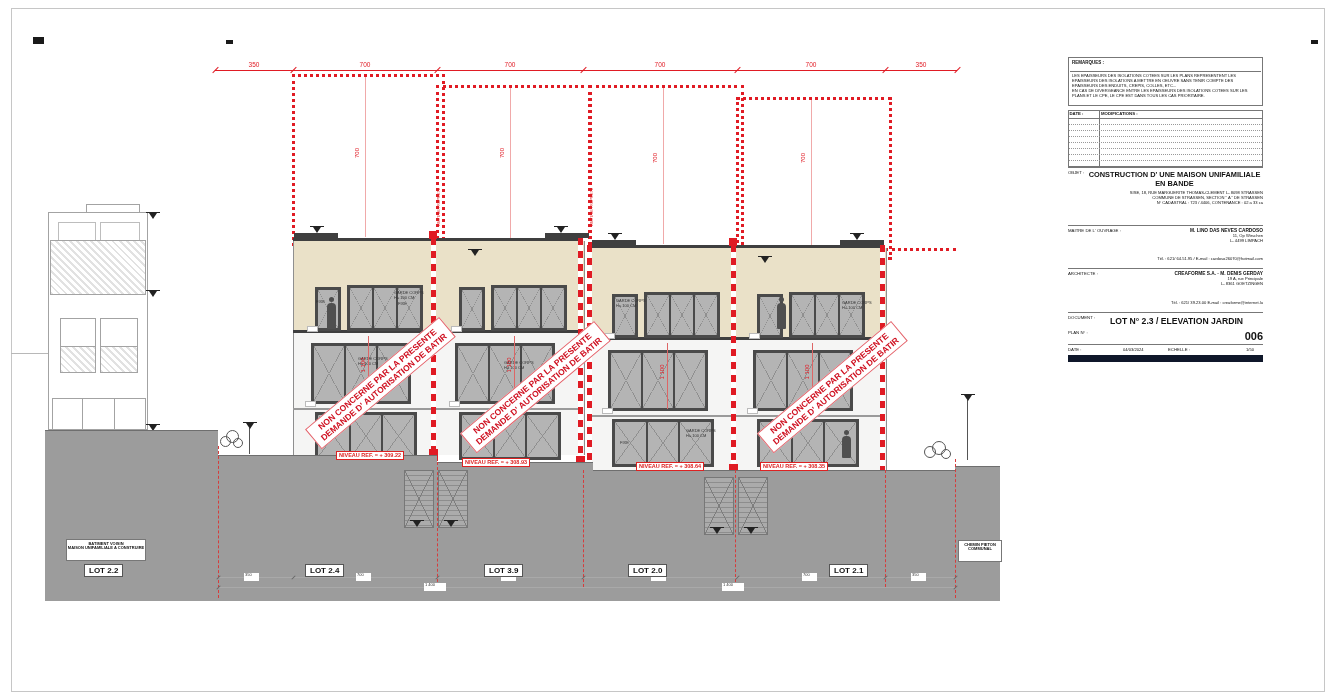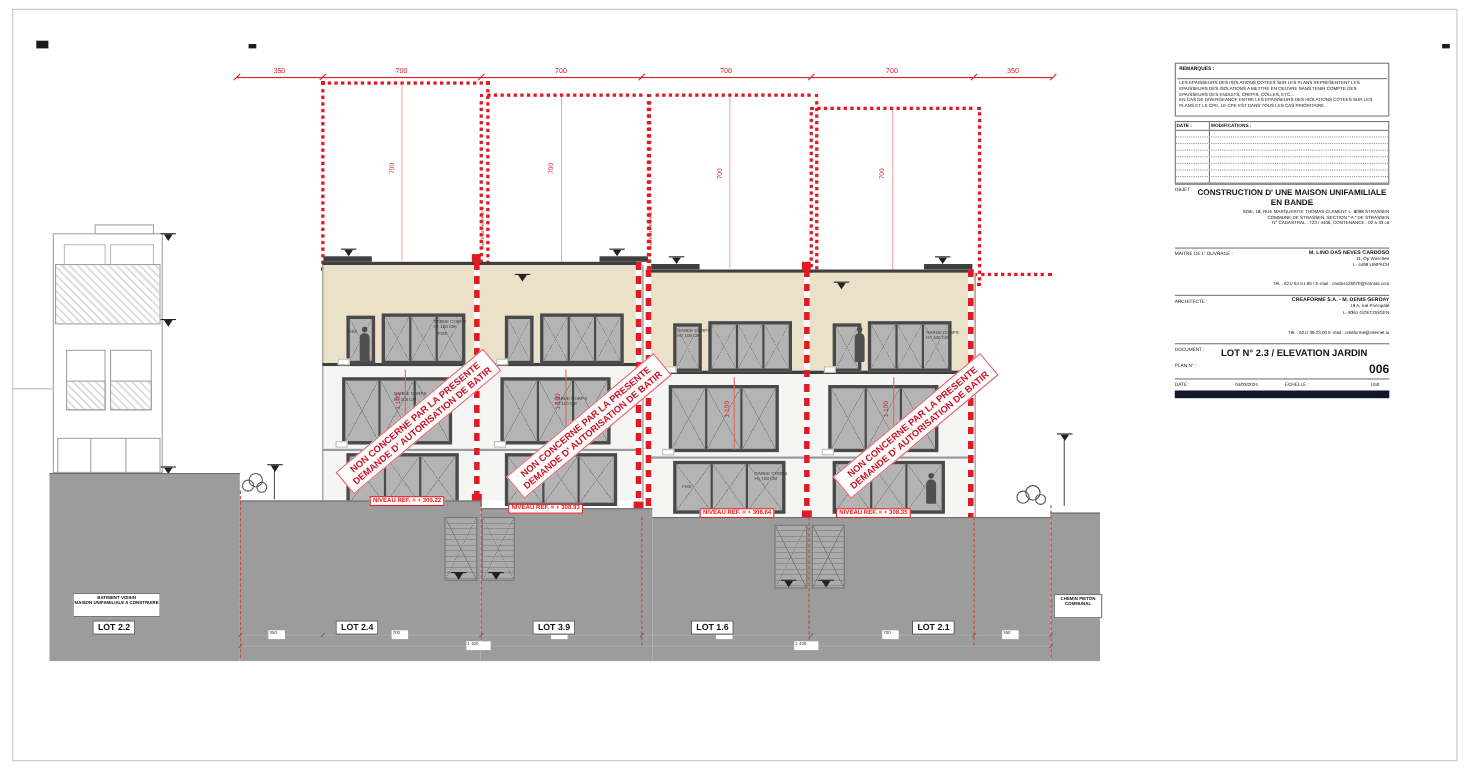--- a/index.html
+++ b/index.html
@@ -349,21 +349,21 @@
 <div class="gtag" style="left:424px;top:583px;">
       <div class="s50" style="font-size:8px;">1 400</div>
     </div>
 <div class="gtag" style="left:722px;top:583px;">
       <div class="s50" style="font-size:8px;">1 400</div>
     </div>
 
 <div class="lotlab" style="left:84px;top:564px;">LOT 2.2</div>
 <div class="lotlab" style="left:305px;top:564px;">LOT 2.4</div>
 <div class="lotlab" style="left:484px;top:564px;">LOT 3.9</div>
-<div class="lotlab" style="left:628px;top:564px;">LOT 1.6</div>
+<div class="lotlab" style="left:628px;top:564px;">LOT 2.0</div>
 <div class="lotlab" style="left:829px;top:564px;">LOT 2.1</div>
 <div class="smbox" style="left:66px;top:539px;width:78px;padding:1px 0;">
       <div class="s50 prel" style="font-size:8px;font-weight:bold;text-align:center;">BATIMENT VOISIN
 MAISON UNIFAMILIALE A CONSTRUIRE</div>
     </div>
 <div class="smbox" style="left:958px;top:540px;width:42px;padding:1px 0;">
       <div class="s50 prel" style="font-size:8px;font-weight:bold;text-align:center;">CHEMIN PIETON
 COMMUNAL</div>
     </div>
 

